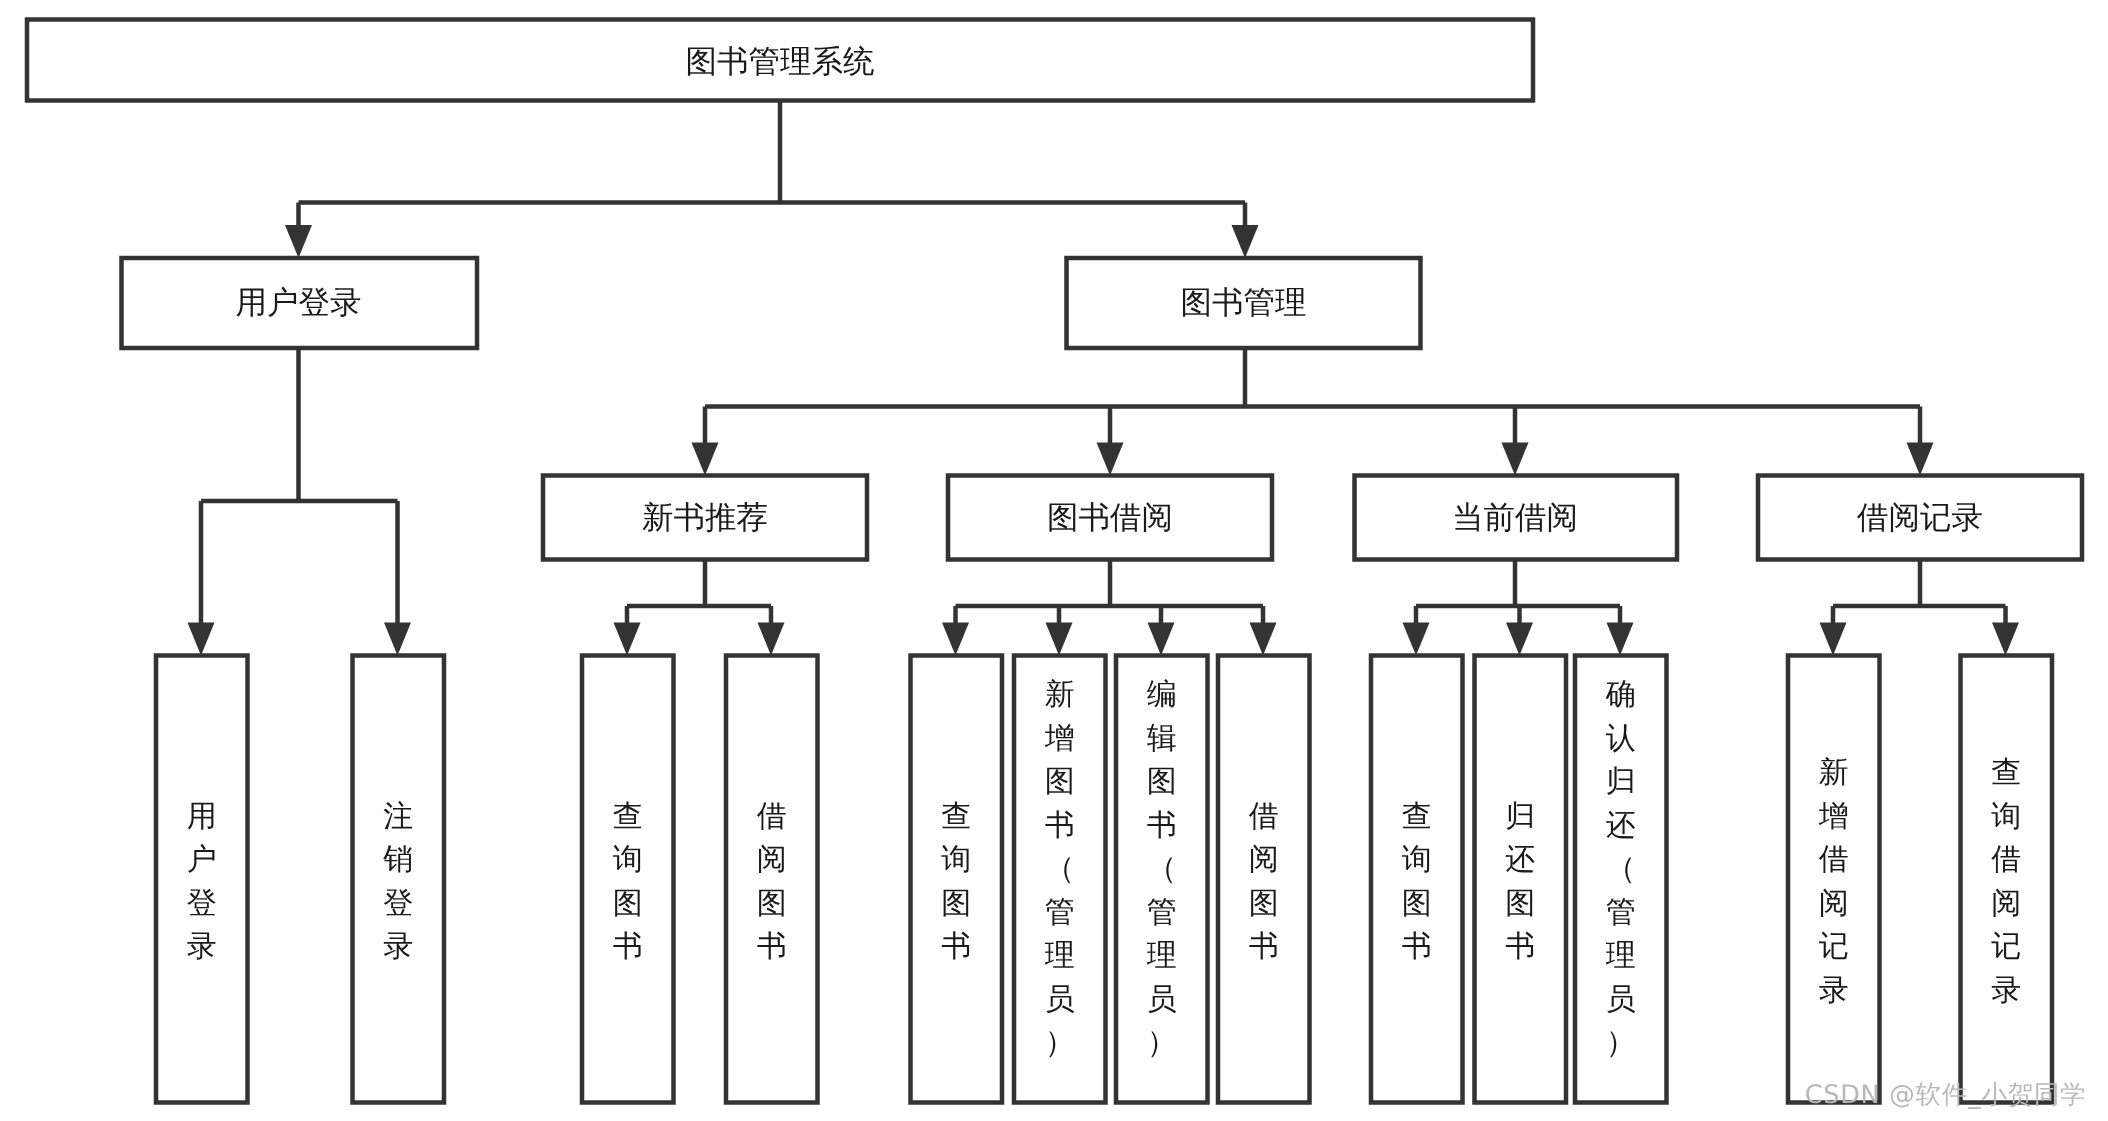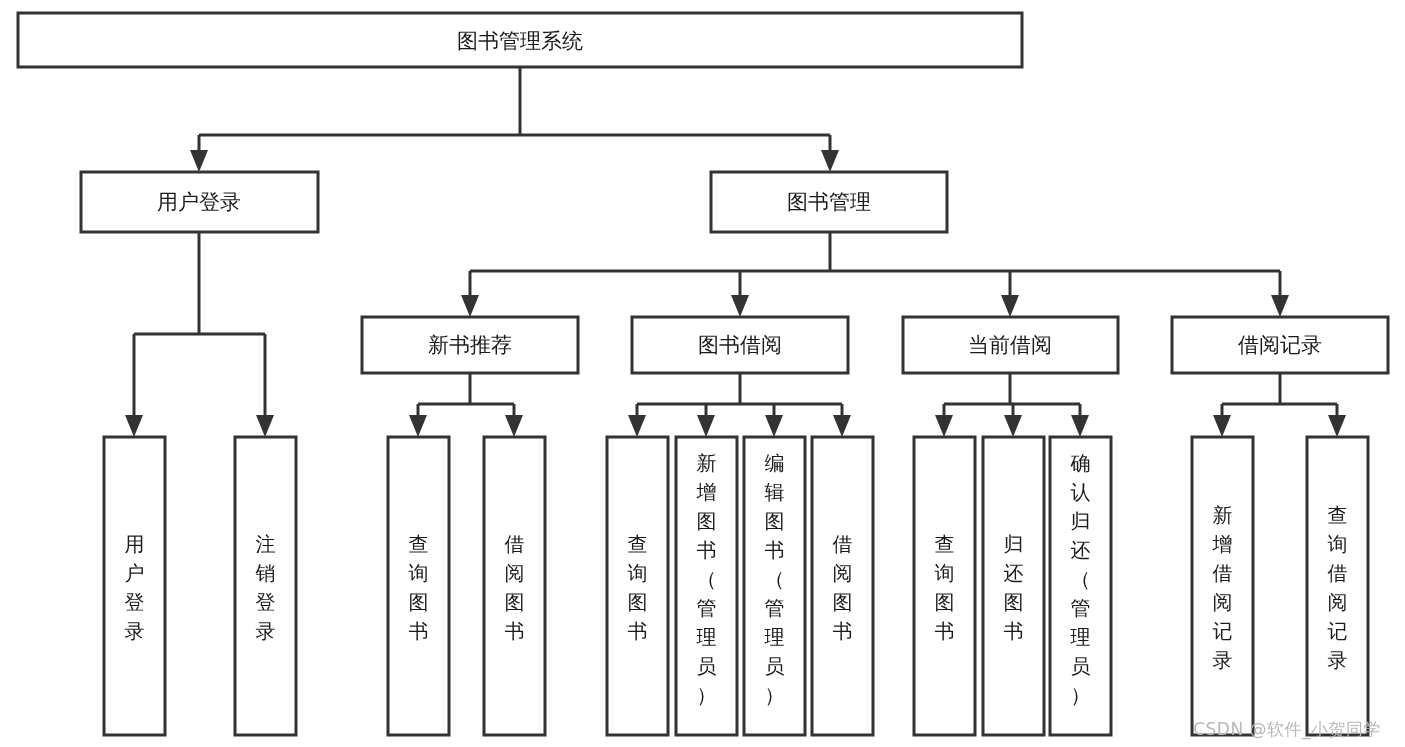--- a/index.html
+++ b/index.html
@@ -52,21 +52,21 @@
     dominant-baseline: middle;
   }
   .node-label-v {
     font-family: "DejaVu Sans", "Liberation Sans", sans-serif;
     font-size: 20px;
     fill: #1a1a1a;
     text-anchor: middle;
   }
   .watermark {
     position: absolute;
-    right: 24px;
+    right: 14px;
     bottom: 6px;
     font-family: "DejaVu Sans", "Liberation Sans", sans-serif;
     font-size: 17px;
     color: #b8b8b8;
     letter-spacing: 0.5px;
     white-space: nowrap;
     pointer-events: none;
     user-select: none;
   }
 </style>

